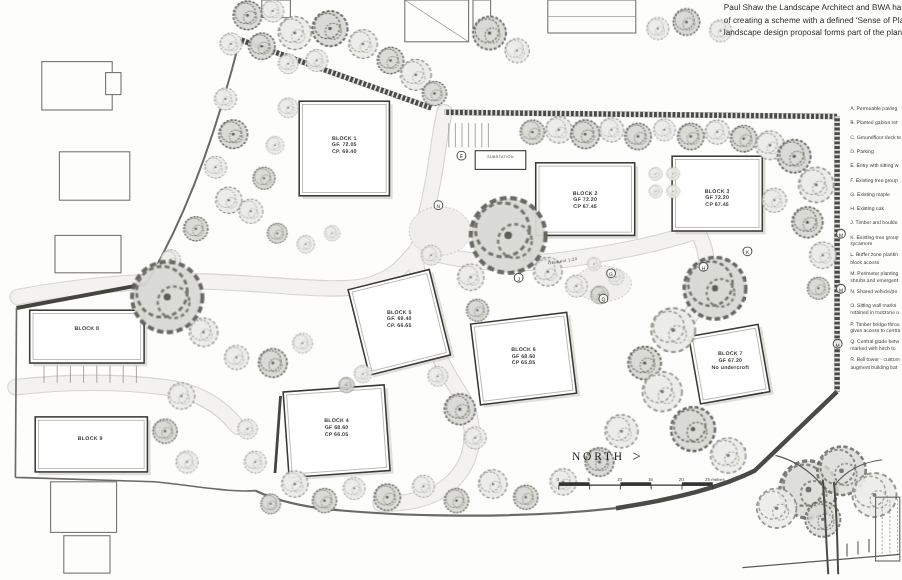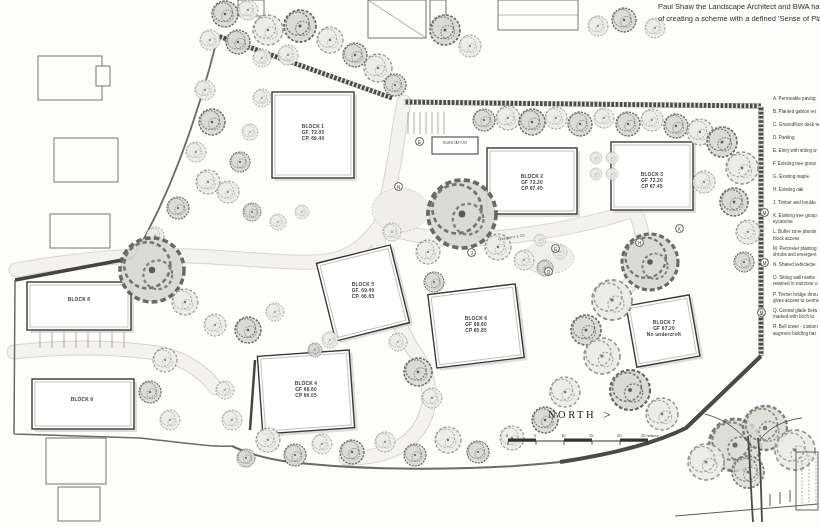--- a/index.html
+++ b/index.html
@@ -17,21 +17,21 @@
   .legend .d{margin-bottom:4px;}
   .legend div div{white-space:nowrap;}
   
   .blabel{position:absolute;width:64px;text-align:center;
           font-size:4.8px;line-height:6px;font-weight:600;color:#3a3936;letter-spacing:.2px;}
   
   .substation{position:absolute;left:432px;top:141px;width:46px;text-align:center;
               font-size:3.4px;color:#44423e;letter-spacing:.3px;}
   .gradient{position:absolute;left:498px;top:233px;width:58px;transform:rotate(-9deg);
             font-size:3.8px;color:#4c4c48;letter-spacing:.3px;}
-  .north{position:absolute;left:548px;top:407px;font-family:"Liberation Serif",serif;
+  .north{position:absolute;left:520px;top:407px;font-family:"Liberation Serif",serif;
          font-size:10.5px;letter-spacing:2.5px;color:#222;text-align:right;}
   .north .arr{font-size:13.5px;letter-spacing:0;margin-left:7px;vertical-align:-1px;}
   .sclbl{position:absolute;top:433px;font-size:4px;color:#333;white-space:nowrap;}
   .mk{position:absolute;width:9px;height:9px;border:0.7px solid #55544f;border-radius:50%;
       background:rgba(255,255,255,.85);font-size:4.5px;line-height:9px;text-align:center;
       color:#333;box-sizing:border-box;}
 </style>
 </head>
 <body>
 
@@ -283,20 +283,21 @@
     <g fill="none" stroke="#66645e" stroke-width="1">
       <rect x="796" y="452" width="22" height="58"></rect>
       <path d="M802,456 V506 M809,455 V505 M816,454 V504" stroke-width="0.5" stroke-dasharray="2 1.5"></path>
     </g>
   </g>
 </svg>
 
 <div class="intro">
   <div>Paul Shaw the Landscape Architect and BWA hav</div>
   <div>of creating a scheme with a defined 'Sense of Pla</div>
+  <div>landscape design proposal forms part of the plan</div>
 </div>
 
 <div class="legend">
   <div class="s">
         <div>A. Permeable paving</div>
       </div>
   <div class="s">
         <div>B. Planted gabion ret</div>
       </div>
   <div class="s">

